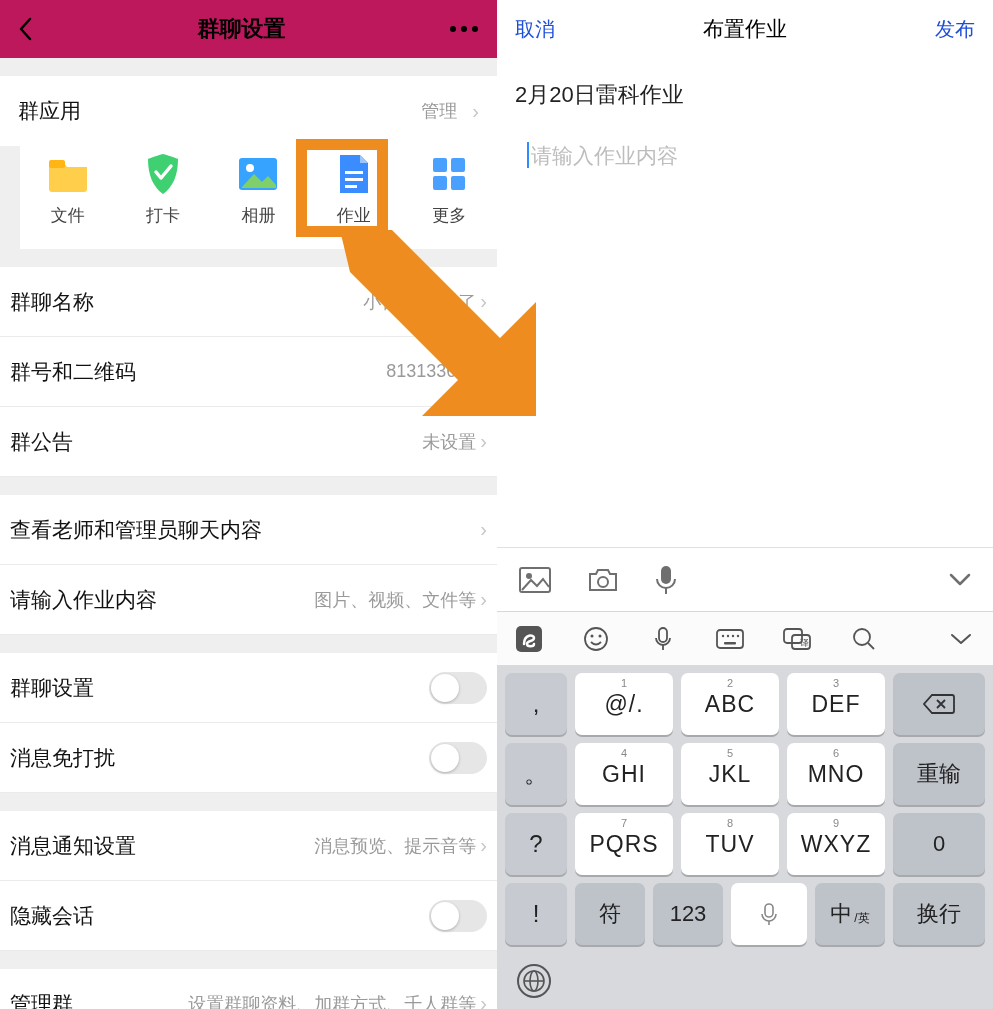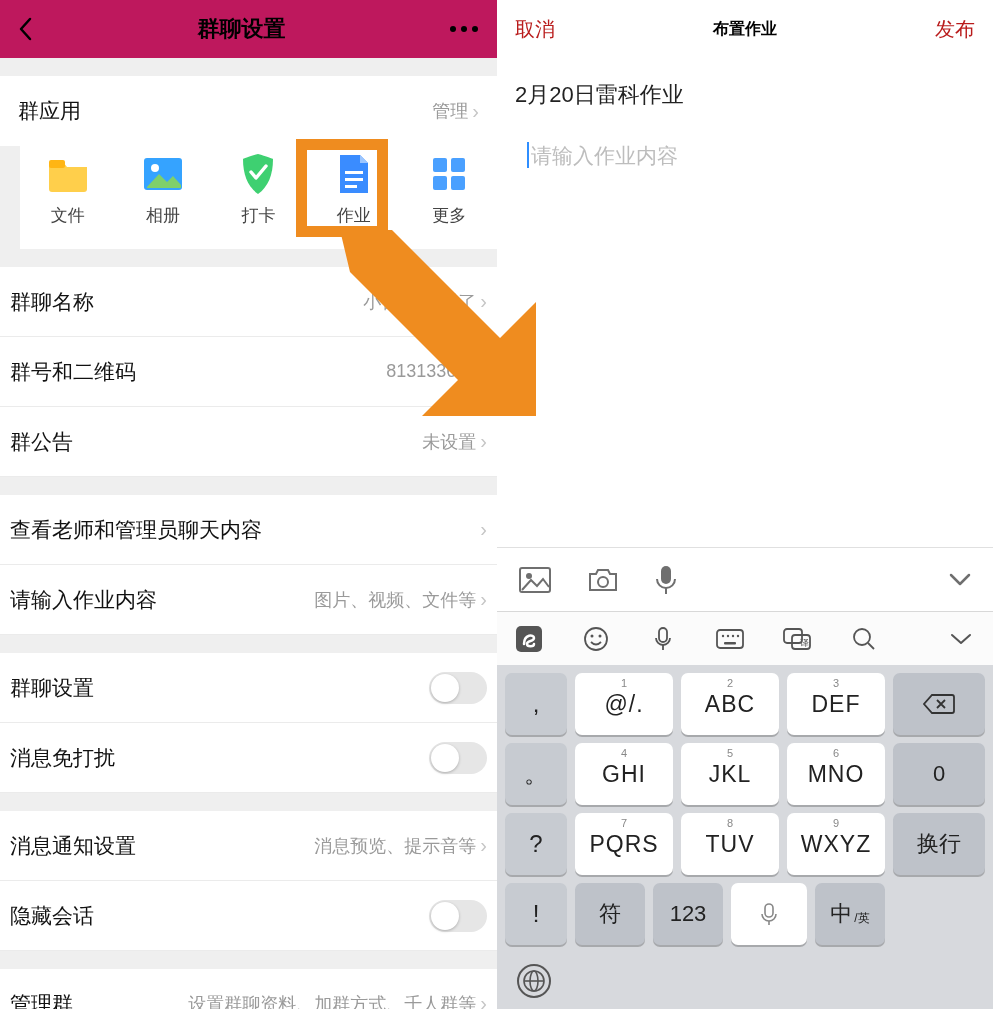--- a/index.html
+++ b/index.html
@@ -28,21 +28,21 @@
 
   
   .sec {
     background: #fff; padding: 3px 18px; text-align: right;
   }
   .sec-head {
     display: flex; align-items: center; justify-content: space-between;
     height: 64px;
   }
   .sec-head .lbl { font-size: 21px; color: #111; }
-  .sec-head .val { font-size: 18px; color: #9a9a9a; display: flex; align-items: center; gap: 4px; }
+  .sec-head .val { font-size: 18px; color: #9a9a9a; display: flex; align-items: center; gap: 15px; }
   .chev-r { color: #c6c6c6; font-size: 20px; }
 
   
   .appgrid {
     background: #fff; padding: 6px 0 22px 0;
     display: flex; justify-content: space-around; align-items: flex-start; margin-left: 20px;
   }
   .app { width: 82px; display: flex; flex-direction: column; align-items: center; gap: 8px; }
   .app .aicon { width: 44px; height: 44px; display: flex; align-items: center; justify-content: center; }
   .app .alabel { font-size: 17px; color: #444; }
@@ -82,22 +82,22 @@
     left: 340px; top: 230px;
     z-index: 5;
     pointer-events: none;
   }
 
   
   .r-header {
     height: 58px; display: flex; align-items: center; justify-content: space-between;
     padding: 0 18px; background: #fff;
   }
-  .r-header .side { font-size: 20px; color: #b91c1c; }
-  .r-header .title { font-size: 16px; font-weight: 700; }
+  .r-header .side { font-size: 20px; color: #1d4ed8; }
+  .r-header .title { font-size: 21px; font-weight: 400; }
 
   .compose {
     padding: 22px 18px 0 18px; background: #fff; flex: 0 0 auto;
   }
   .compose .subject { font-size: 22px; color: #222; margin-bottom: 32px; }
   .compose .body {
     font-size: 21px; color: #bdbdbd; position: relative; margin-left: 12px;
   }
   .cursor {
     display: inline-block; width: 2px; height: 26px; background: #2f8eff;
@@ -195,36 +195,36 @@
         <div class="aicon">
           <svg width="42" height="36" viewBox="0 0 42 36">
               <path d="M2 6 h14 l4 5 h20 v22 a3 3 0 0 1 -3 3 H5 a3 3 0 0 1 -3 -3 Z" fill="#ffcf4b"></path>
               <rect x="2" y="4" width="16" height="8" rx="2" fill="#ffb514"></rect>
             </svg>
         </div>
         <div class="alabel">文件</div>
       </div>
       <div class="app">
         <div class="aicon">
+          <svg width="36" height="42" viewBox="0 0 36 42">
+              <path d="M18 1 C26 3 33 6 33 6 C33 22 28 34 18 41 C8 34 3 22 3 6 C3 6 10 3 18 1 Z" fill="#3ed071"></path>
+              <path d="M11 19 L16 25 L26 13" stroke="#fff" stroke-width="3.5" fill="none" stroke-linecap="round" stroke-linejoin="round"></path>
+            </svg>
+        </div>
+        <div class="alabel">打卡</div>
+      </div>
+      <div class="app">
+        <div class="aicon">
           <svg width="40" height="34" viewBox="0 0 40 34">
               <rect x="1" y="1" width="38" height="32" rx="3" fill="#35a3ff"></rect>
               <circle cx="12" cy="11" r="4" fill="#fff"></circle>
               <path d="M4 30 L16 17 L24 25 L30 19 L38 28 V31 H4 Z" fill="#7fd06b"></path>
             </svg>
         </div>
         <div class="alabel">相册</div>
-      </div>
-      <div class="app">
-        <div class="aicon">
-          <svg width="36" height="42" viewBox="0 0 36 42">
-              <path d="M18 1 C26 3 33 6 33 6 C33 22 28 34 18 41 C8 34 3 22 3 6 C3 6 10 3 18 1 Z" fill="#3ed071"></path>
-              <path d="M11 19 L16 25 L26 13" stroke="#fff" stroke-width="3.5" fill="none" stroke-linecap="round" stroke-linejoin="round"></path>
-            </svg>
-        </div>
-        <div class="alabel">打卡</div>
       </div>
       <div class="app">
         <div class="aicon">
           <svg width="36" height="42" viewBox="0 0 36 42">
               <path d="M4 2 H24 L32 10 V40 H4 Z" fill="#3a8cff"></path>
               <path d="M24 2 V10 H32 Z" fill="#9cc6ff"></path>
               <rect x="9" y="18" width="18" height="3" fill="#fff"></rect>
               <rect x="9" y="25" width="18" height="3" fill="#fff"></rect>
               <rect x="9" y="32" width="12" height="3" fill="#fff"></rect>
             </svg>
@@ -501,20 +501,21 @@
           </div>
         </div>
 
         <div class="col-right">
           <div class="key gray">
             <svg width="34" height="24" viewBox="0 0 34 24">
                 <path d="M10 3 H30 a2 2 0 0 1 2 2 V19 a2 2 0 0 1 -2 2 H10 L2 12 Z" fill="none" stroke="#333" stroke-width="1.8"></path>
                 <path d="M15 8 L23 16 M23 8 L15 16" stroke="#333" stroke-width="1.8"></path>
               </svg>
           </div>
+          <div class="key gray">重输</div>
           <div class="key gray">0</div>
           <div class="key gray">换行</div>
         </div>
       </div>
     </div>
 
     <div class="kb-bottom">
       <span>
         <span class="globe-circle">
           <svg width="24" height="24" viewBox="0 0 24 24">

